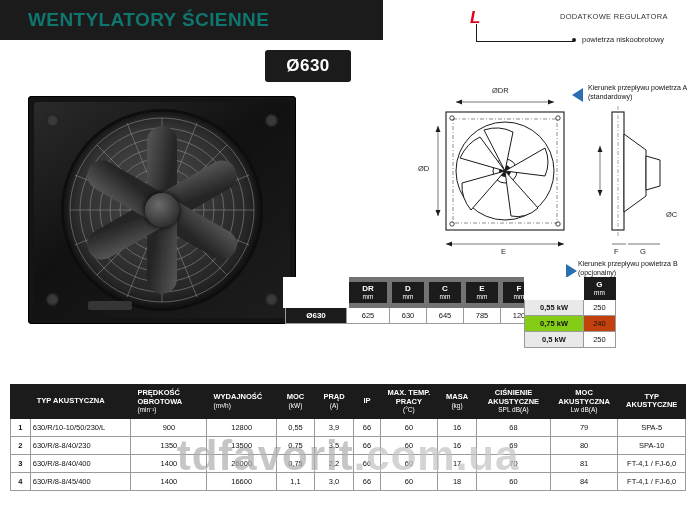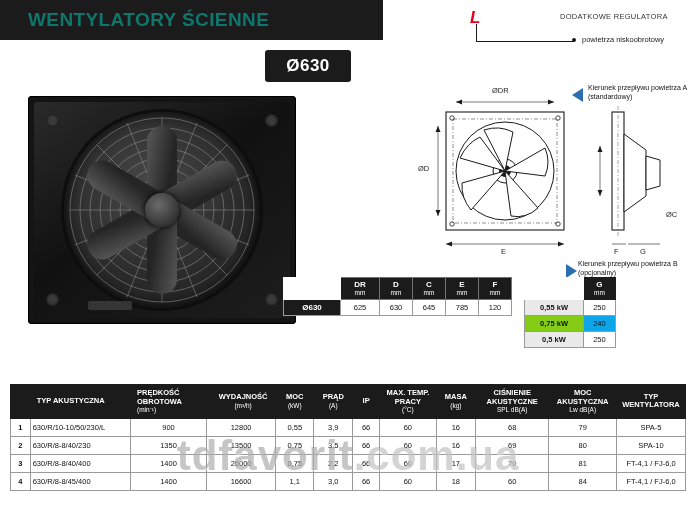--- a/index.html
+++ b/index.html
@@ -110,36 +110,36 @@
     border-top:7px solid transparent;border-bottom:7px solid transparent;
   }
 
   
   .spec{
     position:absolute;left:283px;top:277px;border-collapse:collapse;
     font-size:7.5px;
   }
   .spec th{
     background:#1b1b1b;color:#fff;font-size:8px;padding:2px 0 3px;
-    border:1px solid #737373;font-weight:bold;margin-top:12px;
+    border:5px solid #737373;font-weight:bold;margin-top:12px;
   }
   .spec th .u{display:block;font-size:6.5px;font-weight:normal;}
   .spec td{
     border:1px solid #9a9a9a;text-align:center;padding:3px 0;color:#111;
   }
   .spec td.name{background:#1b1b1b;color:#fff;font-weight:bold;font-size:8px;}
 
   .gtab{
     position:absolute;left:524px;top:277px;border-collapse:collapse;font-size:7.5px;
   }
   .gtab th{background:#1b1b1b;color:#fff;padding:2px 10px 3px;border:1px solid #1b1b1b;font-size:8px;}
   .gtab th .u{display:block;font-size:6.5px;font-weight:normal;}
   .gtab td{border:1px solid #9a9a9a;text-align:center;padding:3px 6px;}
   .gtab td.kw{background:#e9e9e9;font-weight:bold;text-align:center;width:46px;}
-  .gtab tr.hl td{background:#0ea5e9;}
+  .gtab tr.hl td{background:#c2410c;}
   .gtab tr.hl td.kw{background:#84cc16;}
 
   
   .main{
     position:absolute;left:10px;top:384px;width:676px;border-collapse:collapse;
     font-size:7.5px;
   }
   .main thead th{
     background:#1b1b1b;color:#fff;font-weight:bold;font-size:7.5px;
     border:1px solid #1b1b1b;padding:4px 2px;line-height:1.15;vertical-align:middle;
@@ -356,21 +356,21 @@
     <thead>
       <tr>
         <th style="width:18px"></th>
         <th style="width:104px;text-align:left;padding-left:6px;">
           <span>TYP AKUSTYCZNA</span>
         </th>
         <th style="width:74px;text-align:left;padding-left:6px;">
           <span>PRĘDKOŚĆ OBROTOWA</span>
           <span class="u">(min⁻¹)</span>
         </th>
-        <th style="width:64px;text-align:center;padding-left:6px;">
+        <th style="width:64px;text-align:left;padding-left:6px;">
           <span>WYDAJNOŚĆ</span>
           <span class="u">(m³/h)</span>
         </th>
         <th style="width:38px">
           <span>MOC</span>
           <span class="u">(kW)</span>
         </th>
         <th style="width:38px">
           <span>PRĄD</span>
           <span class="u">(A)</span>
@@ -388,21 +388,21 @@
         </th>
         <th style="width:74px">
           <span>CIŚNIENIE AKUSTYCZNE</span>
           <span class="u">SPL dB(A)</span>
         </th>
         <th style="width:66px">
           <span>MOC AKUSTYCZNA</span>
           <span class="u">Lw dB(A)</span>
         </th>
         <th style="width:66px">
-          <span>TYP WENTYLATORA</span>
+          <span>TYP AKUSTYCZNE</span>
         </th>
       </tr>
     </thead>
     <tbody>
       <tr>
         <td class="idx">1</td>
         <td class="typ">630/R/10-10/50/230/L</td>
         <td>900</td>
         <td>12800</td>
         <td>0,55</td>

